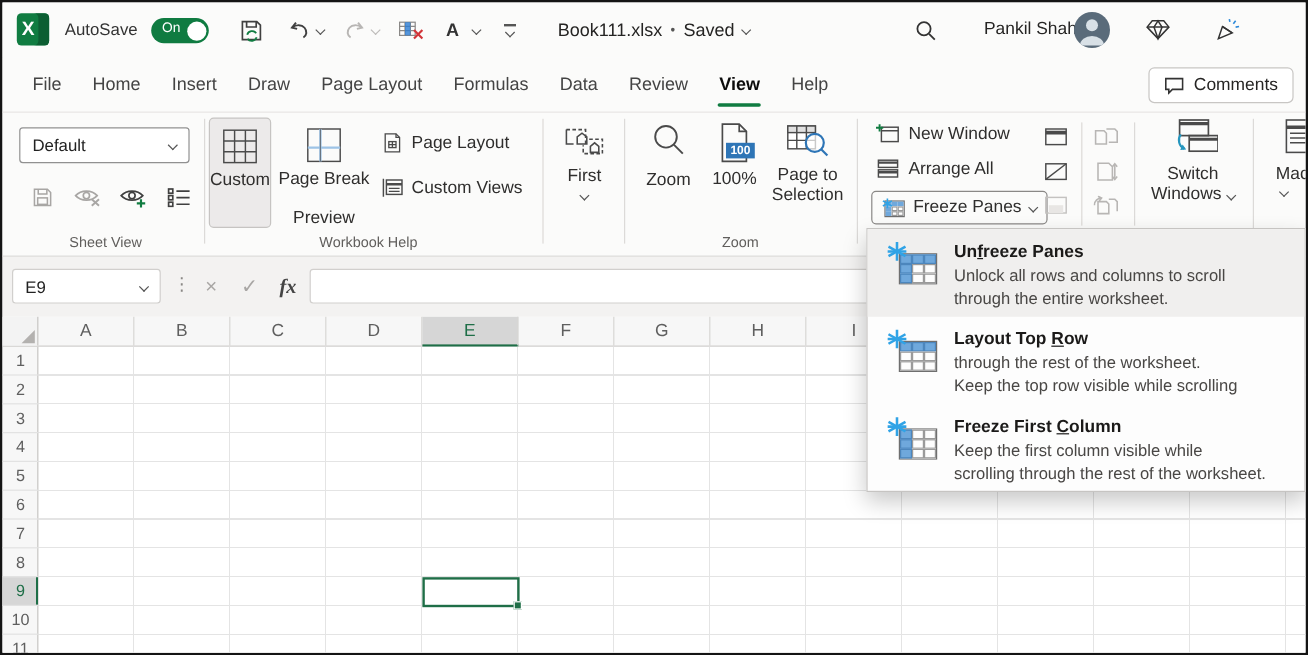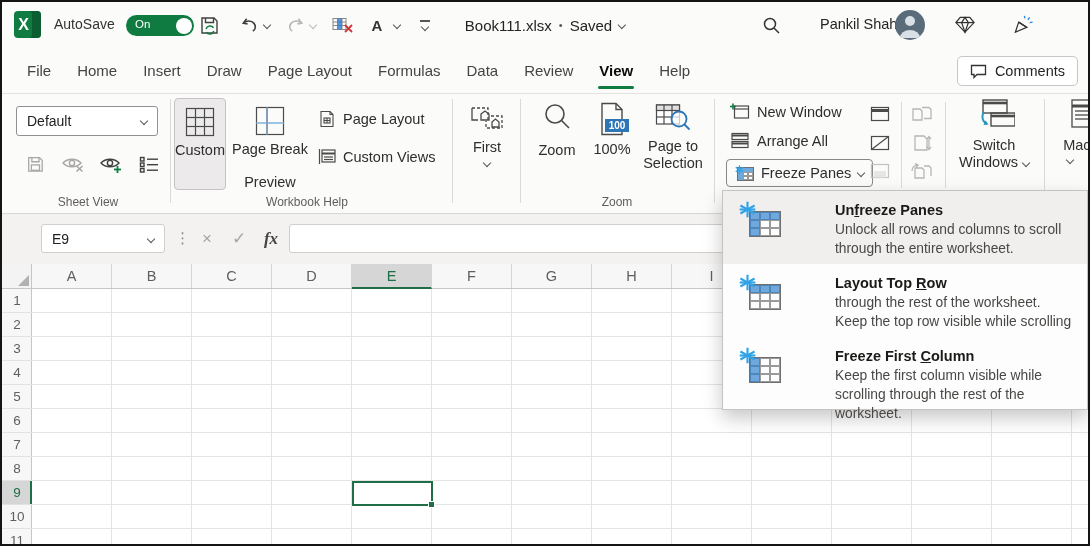--- a/index.html
+++ b/index.html
@@ -7,21 +7,21 @@
   .app { position:relative; width:1090px; height:546px; background:#fff;
          border:2px solid #141414; overflow:hidden; font-family:"Liberation Sans", sans-serif; color:#323130;}
   
   .tb { position:absolute; left:0; top:0; width:100%; height:46px; background:#fbfbfa; }
   .tb > * { position:absolute; }
   .xlogo { left:12px; top:9px; width:27px; height:27px; background:#107C41; border-radius:4px;
            color:#fff; font-weight:bold; font-size:16px; display:flex; align-items:center; justify-content:center;
            box-shadow: inset -9px 0 0 #0c5e32; }
   .xlogo span{ position:relative; left:-4px; }
   .as-label { left:52px; top:14px; font-size:14px; color:#333; }
-  .toggle { left:124px; top:13px; width:68px; height:21px; border-radius:11px; background:#0f7b41; cursor:pointer; }
+  .toggle { left:124px; top:13px; width:48px; height:21px; border-radius:11px; background:#0f7b41; cursor:pointer; }
   .toggle .on { position:absolute; left:9px; top:3px; color:#fff; font-size:11.5px; }
   .toggle .knob { position:absolute; right:2.5px; top:2.5px; width:16px; height:16px; border-radius:50%; background:#fff; }
   .qat { top:12px; width:22px; height:22px; display:flex; align-items:center; justify-content:center; cursor:pointer; }
   .chv { display:inline-block; width:6px; height:6px; border-right:1.4px solid #555; border-bottom:1.4px solid #555; transform:rotate(45deg); }
   .chv.dis { border-color:#bdbbb9; }
   .fc-a { font-size:15px; font-weight:bold; color:#333; line-height:13px; display:block; text-align:center;}
   .fc-bar { width:16px; height:4px; background:#D13438; margin:1px auto 0; }
   .ovf-line { display:block; width:10px; height:2px; background:#555; margin:0 auto 2px; }
   .doc-title { left:50%; top:0; height:46px; transform:translateX(-50%); display:flex; align-items:center; gap:7px;
                font-size:15px; color:#252423; cursor:pointer; white-space:nowrap;}
@@ -49,21 +49,21 @@
   .bigbtn { display:flex; flex-direction:column; align-items:center; cursor:pointer; font-size:14.5px; color:#2f2e2d; text-align:center; }
   .bigbtn .lbl { margin-top:5px; line-height:17px; }
   .selbtn { background:#eceaea; border:1px solid #c6c4c2; border-radius:4px; }
   .rowbtn { display:flex; align-items:center; gap:7px; font-size:14.5px; color:#2f2e2d; cursor:pointer; white-space:nowrap;}
   .fpbtn { border:1px solid #8a8886; border-radius:4px; background:#fbfbfa; padding:0 8px; height:28px; }
   .smic { width:24px; height:22px; display:flex; align-items:center; justify-content:center; cursor:pointer; }
   .badge100 { position:absolute; left:10px; top:17px; width:24px; height:13px; background:#2E75B6; color:#fff;
               font-size:10px; font-weight:bold; display:flex; align-items:center; justify-content:center; }
   
   .fbar { position:absolute; left:0; top:212px; width:100%; height:50px; background:#f3f2f1; }
-  .fbar > * { position:absolute;margin-left:31px; }
+  .fbar > * { position:absolute; }
   .namebox { left:8px; top:10px; width:124px; height:29px; background:#fff; border:1px solid #d1cfcd; border-radius:3px;
              display:flex; align-items:center; padding:0 10px; font-size:14px; color:#222; cursor:text;}
   .namebox .chv { margin-left:auto; }
   .fdots { left:142px; top:9px; font-size:15px; color:#8a8886; letter-spacing:0; line-height:30px; cursor:col-resize;}
   .fbtn { top:10px; width:28px; height:29px; display:flex; align-items:center; justify-content:center;
           font-size:17px; color:#a8a6a4; cursor:pointer;}
   .fx { font-family:"Liberation Serif", serif; font-style:italic; font-weight:bold; color:#444; font-size:17px; }
   .finput { left:256px; top:10px; right:5px; height:29px; background:#fff; border:1px solid #d1cfcd; border-radius:3px; cursor:text;}
   
   .colhdrs { position:absolute; left:0; top:262px; width:100%; height:25px; background:#f7f7f7; border-bottom:1px solid #c8c6c4; }
@@ -79,21 +79,21 @@
   .rh.active { background:#d6d6d6; color:#1E6E47; box-shadow: inset -2px 0 0 #1E6E47; }
   .cells { position:absolute; left:30px; top:287px; right:0; bottom:0; background:#fff; cursor:cell;
     background-image:
       repeating-linear-gradient(to right, transparent 0px, transparent 79px, #e4e4e4 79px, #e4e4e4 80px),
       repeating-linear-gradient(to bottom, transparent 0px, transparent 23px, #e4e4e4 23px, #e4e4e4 24px); }
   .selcell { position:absolute; left:350px; top:479px; width:81px; height:25px; border:2px solid #1F6E47; background:transparent; }
   .selcell .handle { position:absolute; right:-4px; bottom:-4px; width:7px; height:7px; background:#1F6E47; border:1px solid #fff; }
   
   .fmenu { position:absolute; left:720px; top:188px; right:0; height:220px; background:#fdfdfd; z-index:50;
            border:1px solid #c6c4c2; box-shadow:0 8px 18px rgba(0,0,0,.22); }
-  .mi { position:absolute; left:0; right:0; height:73px; display:flex; align-items:flex-start; cursor:pointer;gap:40px; }
+  .mi { position:absolute; left:0; right:0; height:73px; display:flex; align-items:flex-start; cursor:pointer; }
   .mi.hl { background:#f0efee; }
   .fico { margin:10px 0 0 16px; width:46px; height:40px; position:relative; flex:none; }
   .ftbl { position:absolute; right:4px; bottom:4px; display:grid; grid-template-columns:10px 10px 10px;
           grid-template-rows:8px 8px 8px; border:1px solid #6f6f6f; background:#fff;}
   .ftbl i { border:1px solid #9a9a9a; background:#fdfdfd; }
   .ftbl i.b { background:#6FA8DC; border-color:#4c86bd; }
   .snow { position:absolute; left:0; top:0; }
   .mtxt { margin:9px 0 0 10px; }
   .mt { font-size:14.5px; font-weight:bold; color:#1b1a19; line-height:20px; }
   .mt .ac { text-decoration:underline; }

